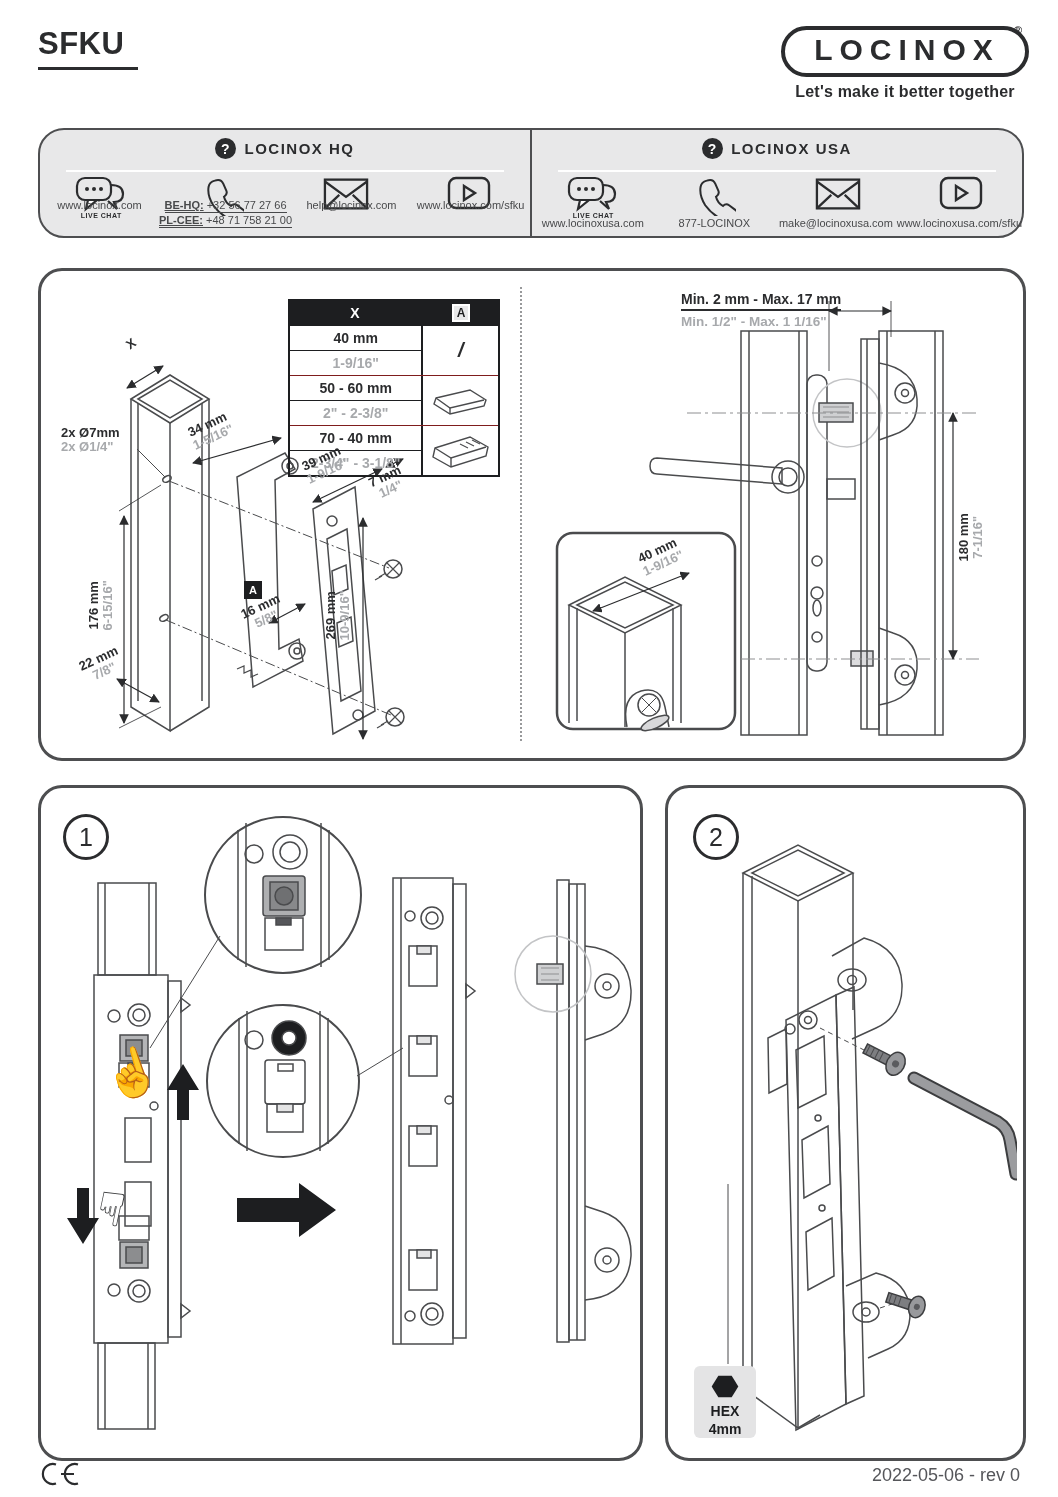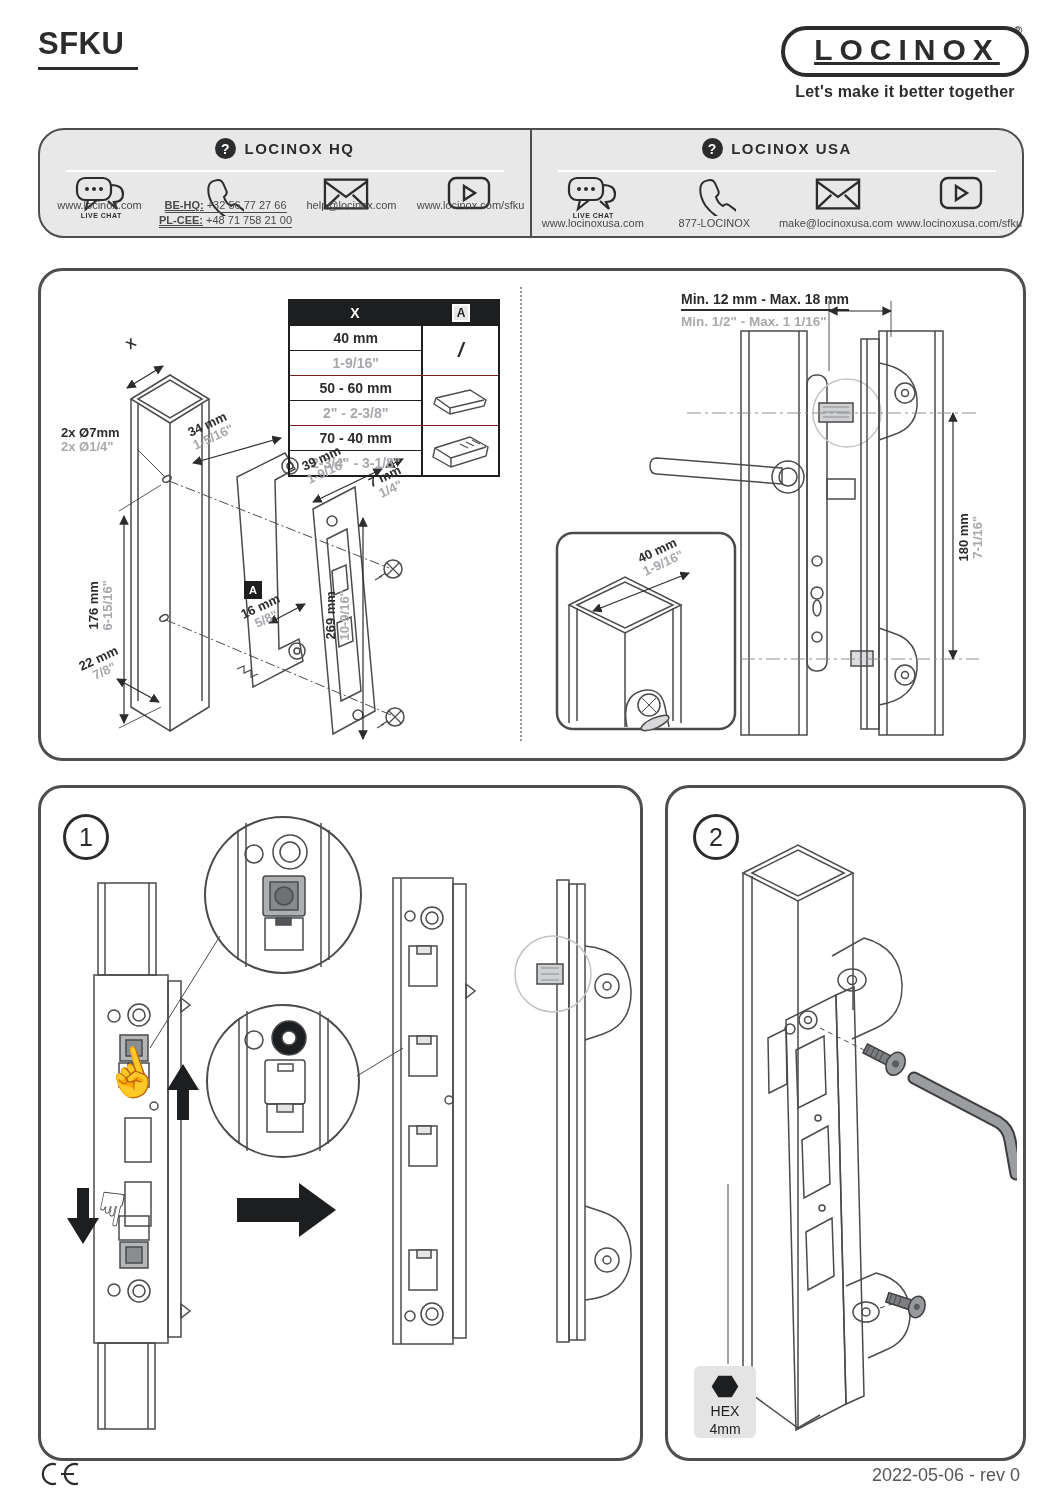--- a/index.html
+++ b/index.html
@@ -1,21 +1,21 @@
 <!DOCTYPE html>
 <html><head>
 <meta charset="utf-8">
 <style>
   html,body{margin:0;padding:0;background:#fff;}
   body{width:1058px;height:1497px;position:relative;font-family:"Liberation Sans",sans-serif;color:#2b2c2e;}
   .abs{position:absolute;}
   
   .sfku{left:38px;top:26px;font-size:31px;font-weight:bold;letter-spacing:.5px;border-bottom:3px solid #2b2c2e;padding:0 14px 5px 0;}
   .logo-wrap{left:781px;top:26px;width:248px;}
-  .logo-box{border:4px solid #2b2c2e;border-radius:40px;text-align:center;font-size:30px;font-weight:bold;letter-spacing:7px;padding:3px 0 6px 4px;position:relative;text-decoration:underline;}
+  .logo-box{border:4px solid #2b2c2e;border-radius:40px;text-align:center;font-size:30px;font-weight:bold;letter-spacing:7px;padding:3px 0 6px 4px;position:relative;}
   .logo-reg{position:absolute;top:-6px;right:-4px;font-size:11px;font-weight:bold;}
   .logo-tag{margin-top:6px;text-align:center;font-size:16px;font-weight:bold;letter-spacing:.2px;}
   
   .cbar{left:38px;top:128px;width:982px;height:106px;background:#e8e8e9;border:2px solid #4d4e50;border-radius:26px;display:flex;}
   .chalf{width:50%;position:relative;}
   .chalf.first{border-right:2px solid #4d4e50;}
   .chead{position:absolute;top:8px;left:0;right:0;display:flex;justify-content:center;align-items:center;gap:8px;font-weight:bold;font-size:15px;letter-spacing:1.5px;}
   .qcirc{width:21px;height:21px;border-radius:50%;background:#2b2c2e;color:#fff;font-size:14px;font-weight:bold;display:flex;align-items:center;justify-content:center;}
   .cline{position:absolute;top:40px;left:26px;right:26px;height:2px;background:#fff;}
   .cicons{position:absolute;top:46px;left:0;right:0;display:flex;}
@@ -53,21 +53,21 @@
   .strow:first-child{border-top:none;}
   .stcells{width:134px;border-right:2px solid #1d1e20;}
   .stmm{height:24px;display:flex;align-items:center;justify-content:center;font-weight:bold;border-bottom:1.5px solid #1d1e20;}
   .stin{height:24px;display:flex;align-items:center;justify-content:center;font-weight:bold;color:#a7a9ac;}
   .stacc{width:76px;display:flex;align-items:center;justify-content:center;}
   .slash{font-size:20px;font-weight:bold;font-style:italic;}
   
   .stepnum{position:absolute;width:40px;height:40px;border:3px solid #2b2c2e;border-radius:50%;display:flex;align-items:center;justify-content:center;font-size:25px;font-weight:normal;}
   .hand{position:absolute;font-size:46px;color:#3c3d3f;line-height:1;}
   .hexbadge{position:absolute;left:26px;top:578px;width:62px;height:72px;background:#e4e4e5;border-radius:6px;display:flex;flex-direction:column;align-items:center;justify-content:flex-start;padding-top:8px;box-sizing:border-box;}
-  .hextxt{font-size:14px;font-weight:normal;line-height:1.25;color:#1d1e20;text-align:center;margin-top:4px;}
+  .hextxt{font-size:14px;font-weight:bold;line-height:1.25;color:#1d1e20;text-align:center;margin-top:4px;}
   
   .foot-rev{right:38px;top:1465px;font-size:18px;color:#55565a;}
 </style>
 </head>
 <body>
 
 <div class="abs sfku">SFKU</div>
 
 <div class="abs logo-wrap">
   <div class="logo-box">
@@ -360,21 +360,21 @@
   </div>
   <div class="dim r25" style="left:202px;top:328px;">
     <span>16 mm</span><span class="in">5/8"</span>
   </div>
   <div class="dim r90" style="left:252px;top:330px;width:90px;">
     <span>269 mm</span><span class="in">10-9/16"</span>
   </div>
   <div class="abadge" style="left:203px;top:310px;">A</div>
 
   <div class="gapl">
-    <div class="mm">Min. 12 mm - Max. 18 mm</div>
+    <div class="mm">Min. 2 mm - Max. 17 mm</div>
     <div class="in">Min. 1/2" - Max. 1 1/16"</div>
   </div>
   <div class="dim r90" style="left:888px;top:252px;width:84px;">
     <span>180 mm</span><span class="in">7-1/16"</span>
   </div>
   <div class="dim r25" style="left:598px;top:272px;">
     <span>40 mm</span><span class="in">1-9/16"</span>
   </div>
 </div>
 

